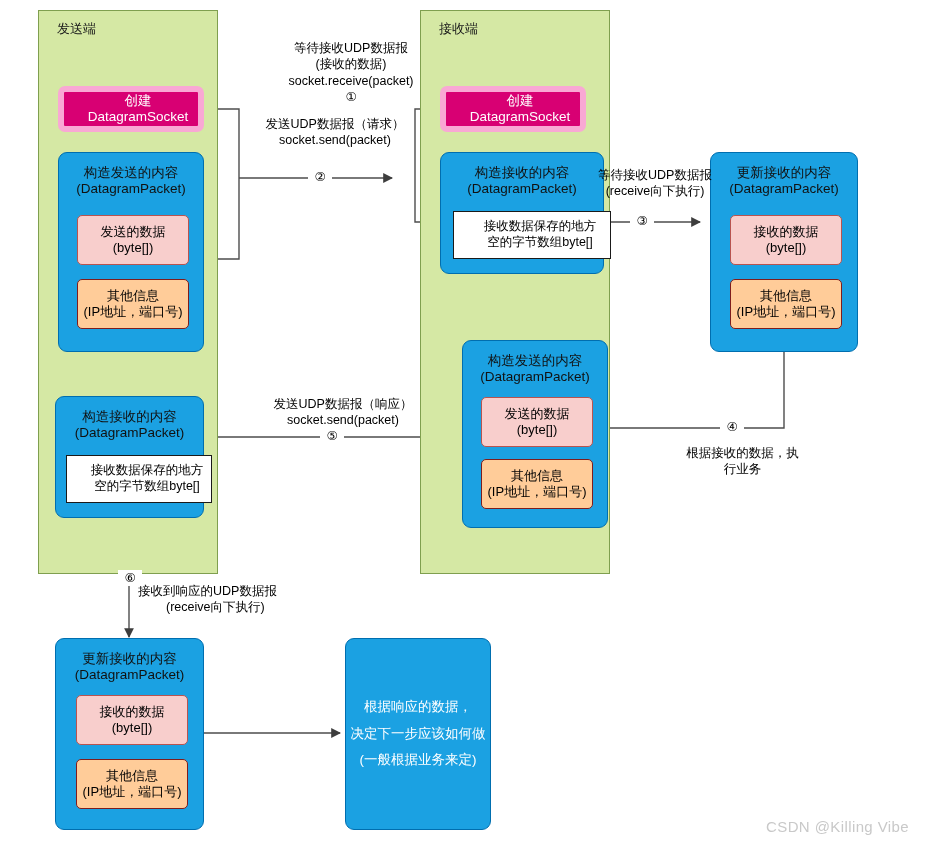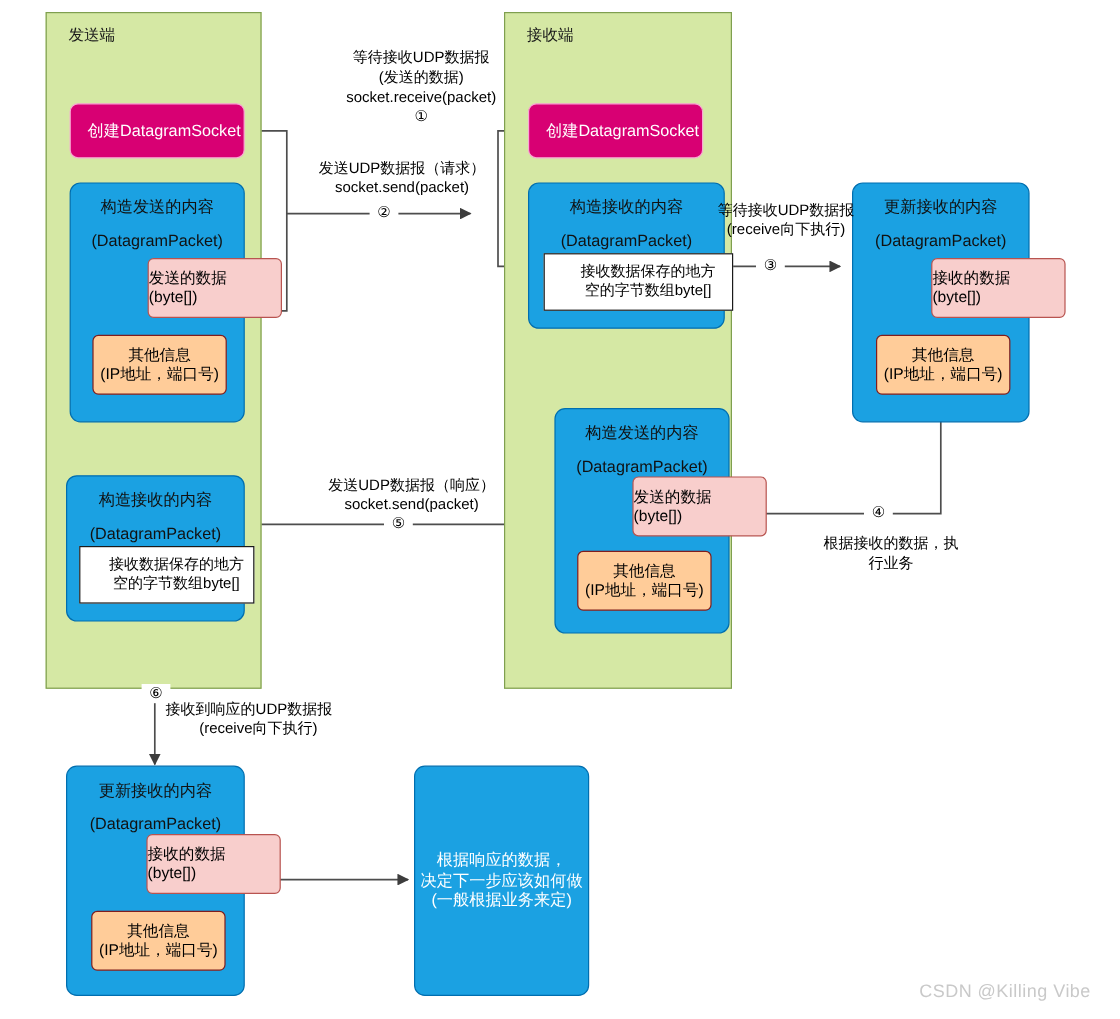--- a/index.html
+++ b/index.html
@@ -39,38 +39,37 @@
   }
   .lane-title {
     font-size: 13px;
     color: #1a1a1a;
     padding: 10px 0 0 18px;
     text-align: right;
   }
   
   .socket {
     background: #d80073;
-    border: 1px solid #f9a8d4;
+    border: 6px solid #f9a8d4;
     border-radius: 7px;
     color: #ffffff;
     font-size: 13.5px;
     align-items: flex-start;
     padding-left: 14px;
     justify-content: center;
   }
   
   .packet {
     background: #1ba1e2;
     border: 1px solid #006eaf;
     border-radius: 9px;
     color: #000000;
     font-size: 13.5px;
     justify-content: flex-start;
     padding-top: 12px;
-    gap: 12px;
   }
   .packet-title {
     width: 100%;
     text-align: center;
     color: #111111;
     font-size: 13.5px;
   }
   
   .action {
     background: #1ba1e2;
@@ -82,26 +81,25 @@
   }
   
   .data-box {
     background: #f8cecc;
     border: 1px solid #b85450;
     border-radius: 5px;
     color: #000000;
     font-size: 13px;
     display: flex;
     flex-direction: column;
-    align-items: flex-start;
+    align-items: center;
     justify-content: center;
     position: absolute;
     text-align: center;
     line-height: 1.25;
-    margin-left: 46px;
   }
   
   .info-box {
     background: #ffcc99;
     border: 1px solid #7f1d1d;
     border-radius: 5px;
     color: #000000;
     font-size: 13px;
     display: flex;
     flex-direction: column;
@@ -262,34 +260,34 @@
     <span>接收的数据</span>
     <span>(byte[])</span>
   </div>
 
   <div class="info-box" style="left:20px; top:120px; width:110px; height:48px;">
     <span>其他信息</span>
     <span>(IP地址，端口号)</span>
   </div>
 </div>
 
-<div class="node action" style="left:345px; top:638px; width:146px; height:192px;">
+<div class="node action" style="left:345px; top:638px; width:146px; height:192px;gap:10px;">
   <span>根据响应的数据，</span>
   <span>决定下一步应该如何做</span>
   <span>(一般根据业务来定)</span>
 </div>
 
 <div class="edge-label" style="left:256px; top:40px; width:190px;">
   <span class="l2">等待接收UDP数据报</span>
-  <span class="l2">(发送的数据)</span>
+  <span class="l2">(接收的数据)</span>
   <span class="l2">socket.receive(packet)</span>
   <span class="l2">①</span>
 </div>
 
-<div class="edge-label" style="left:240px; top:132px; width:190px;">
+<div class="edge-label" style="left:240px; top:116px; width:190px;">
   <span class="l2">发送UDP数据报（请求）</span>
   <span class="l2">socket.send(packet)</span>
 </div>
 <div class="edge-label" style="left:308px; top:169px; width:24px; background:#fff;">
   <span>②</span>
 </div>
 
 <div class="edge-label" style="left:596px; top:167px; width:118px;">
   <span class="l2">等待接收UDP数据报</span>
   <span class="l2">(receive向下执行)</span>

